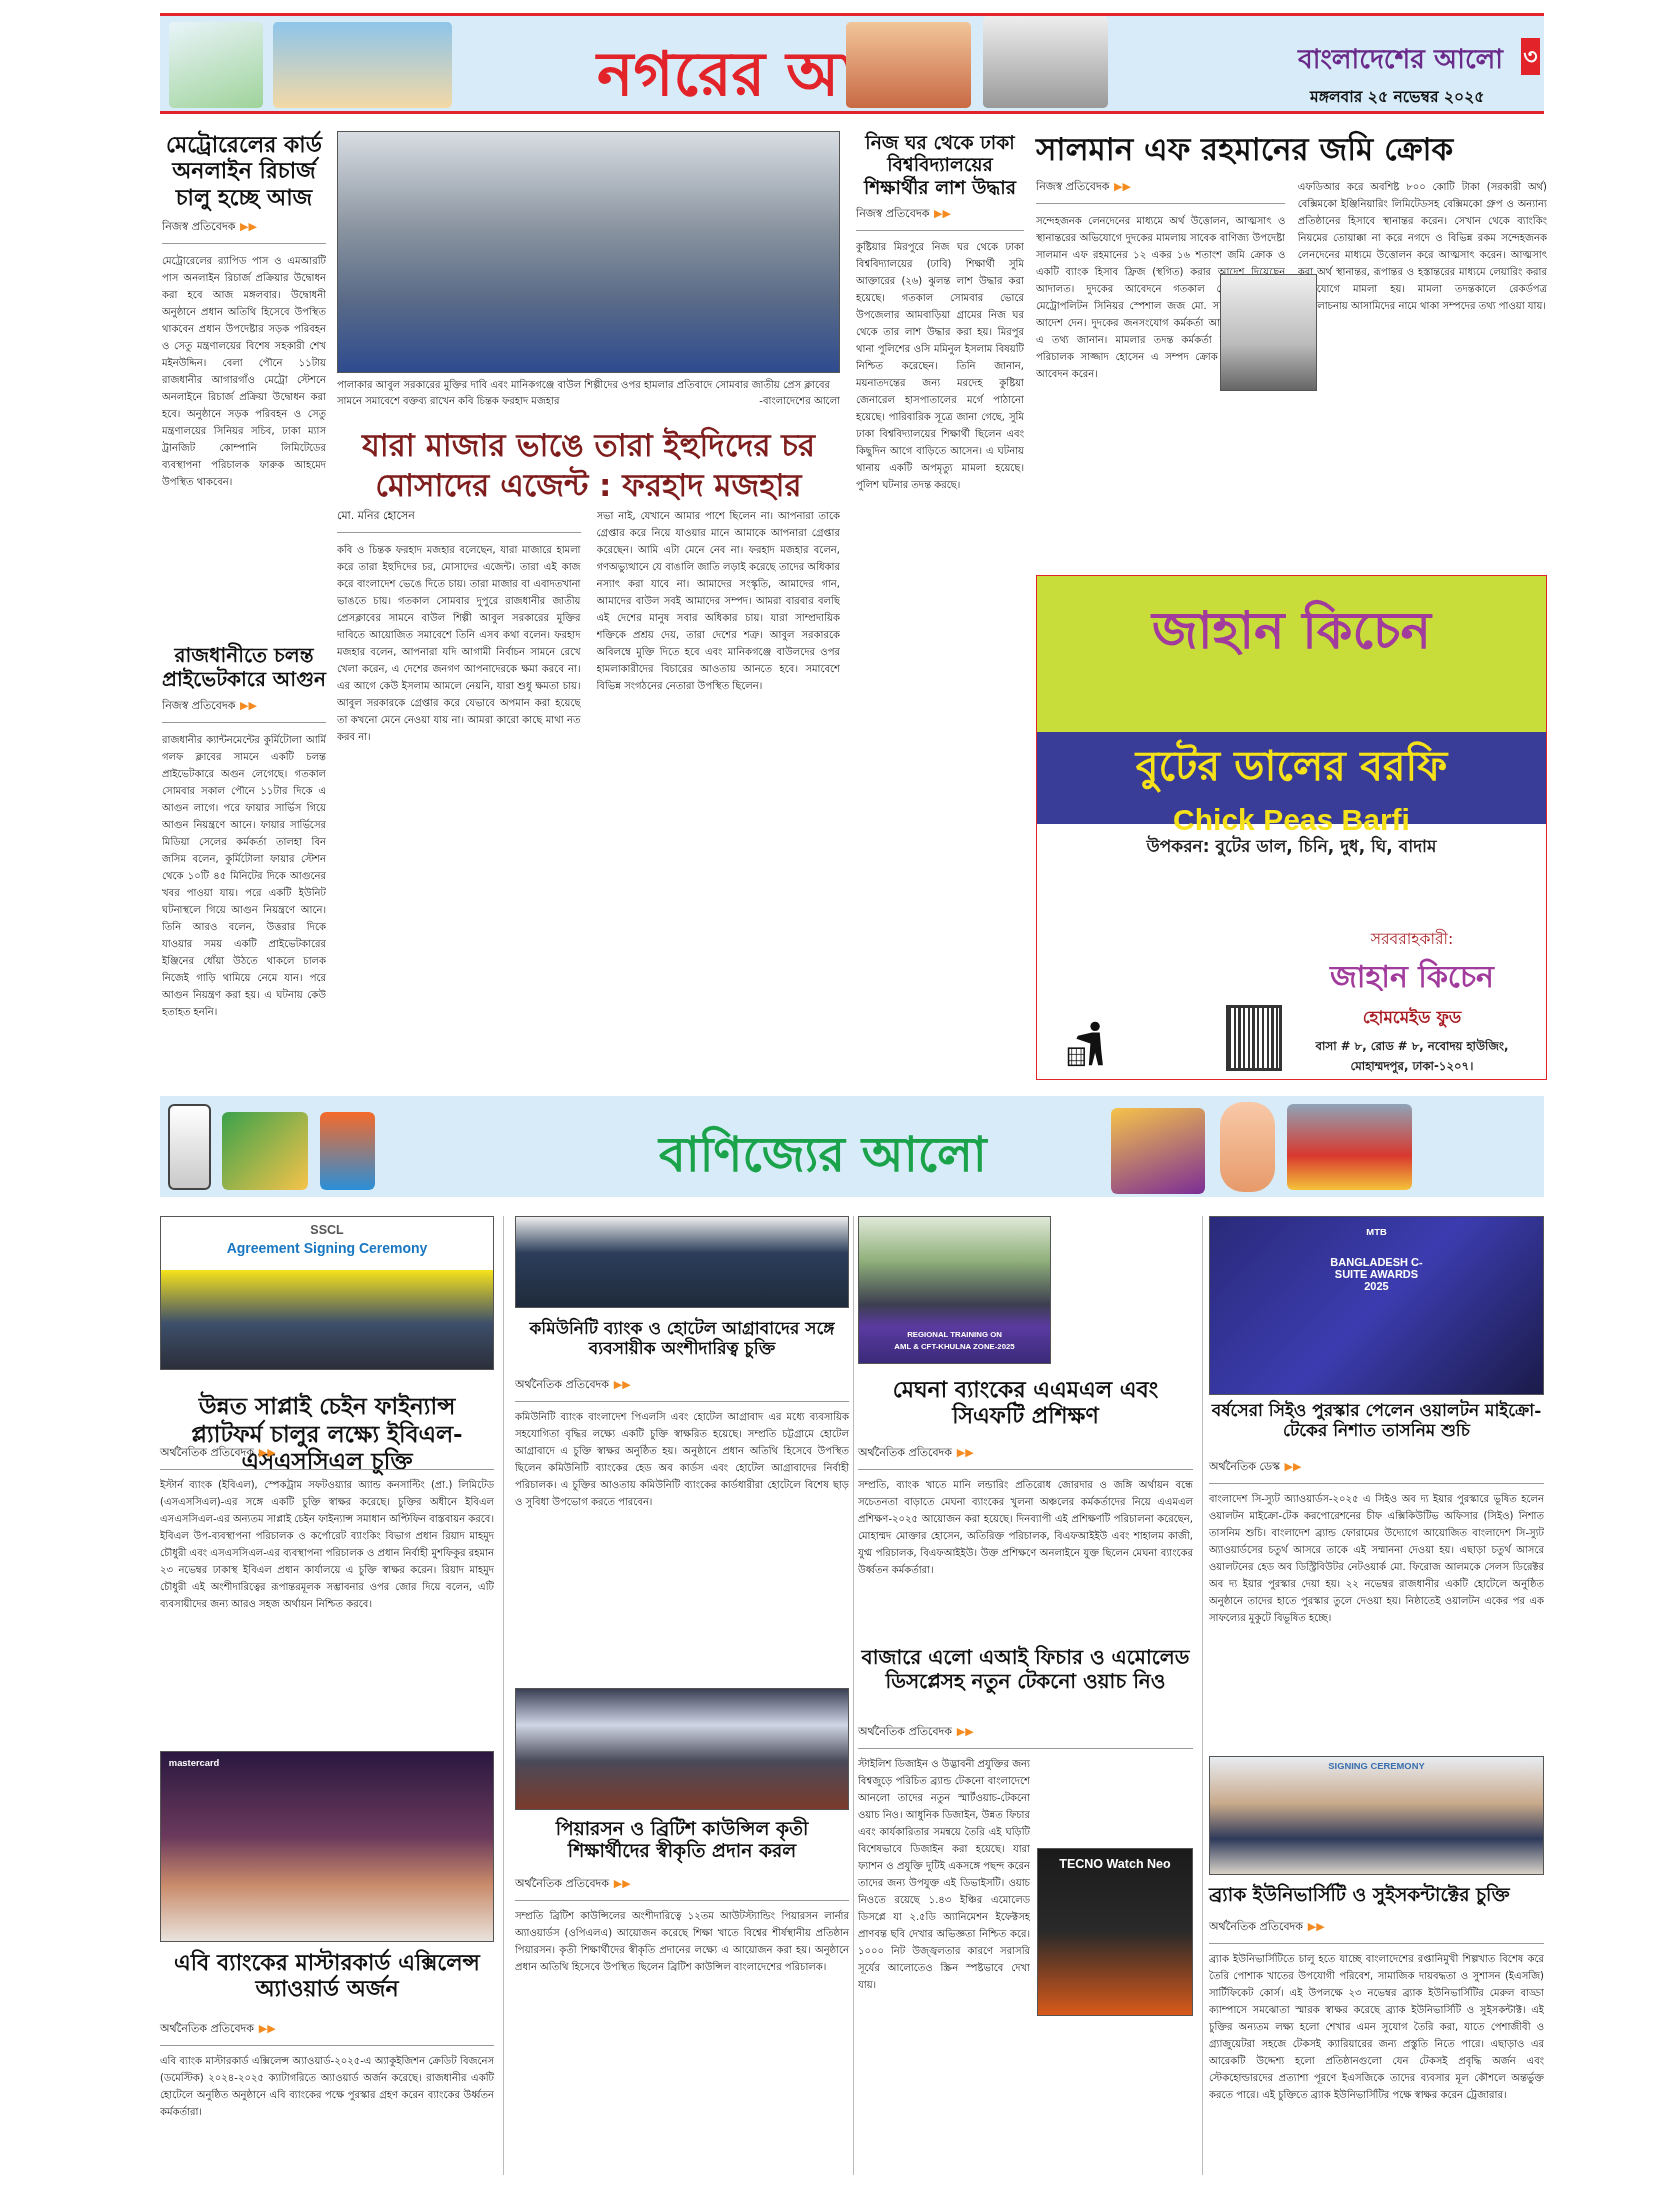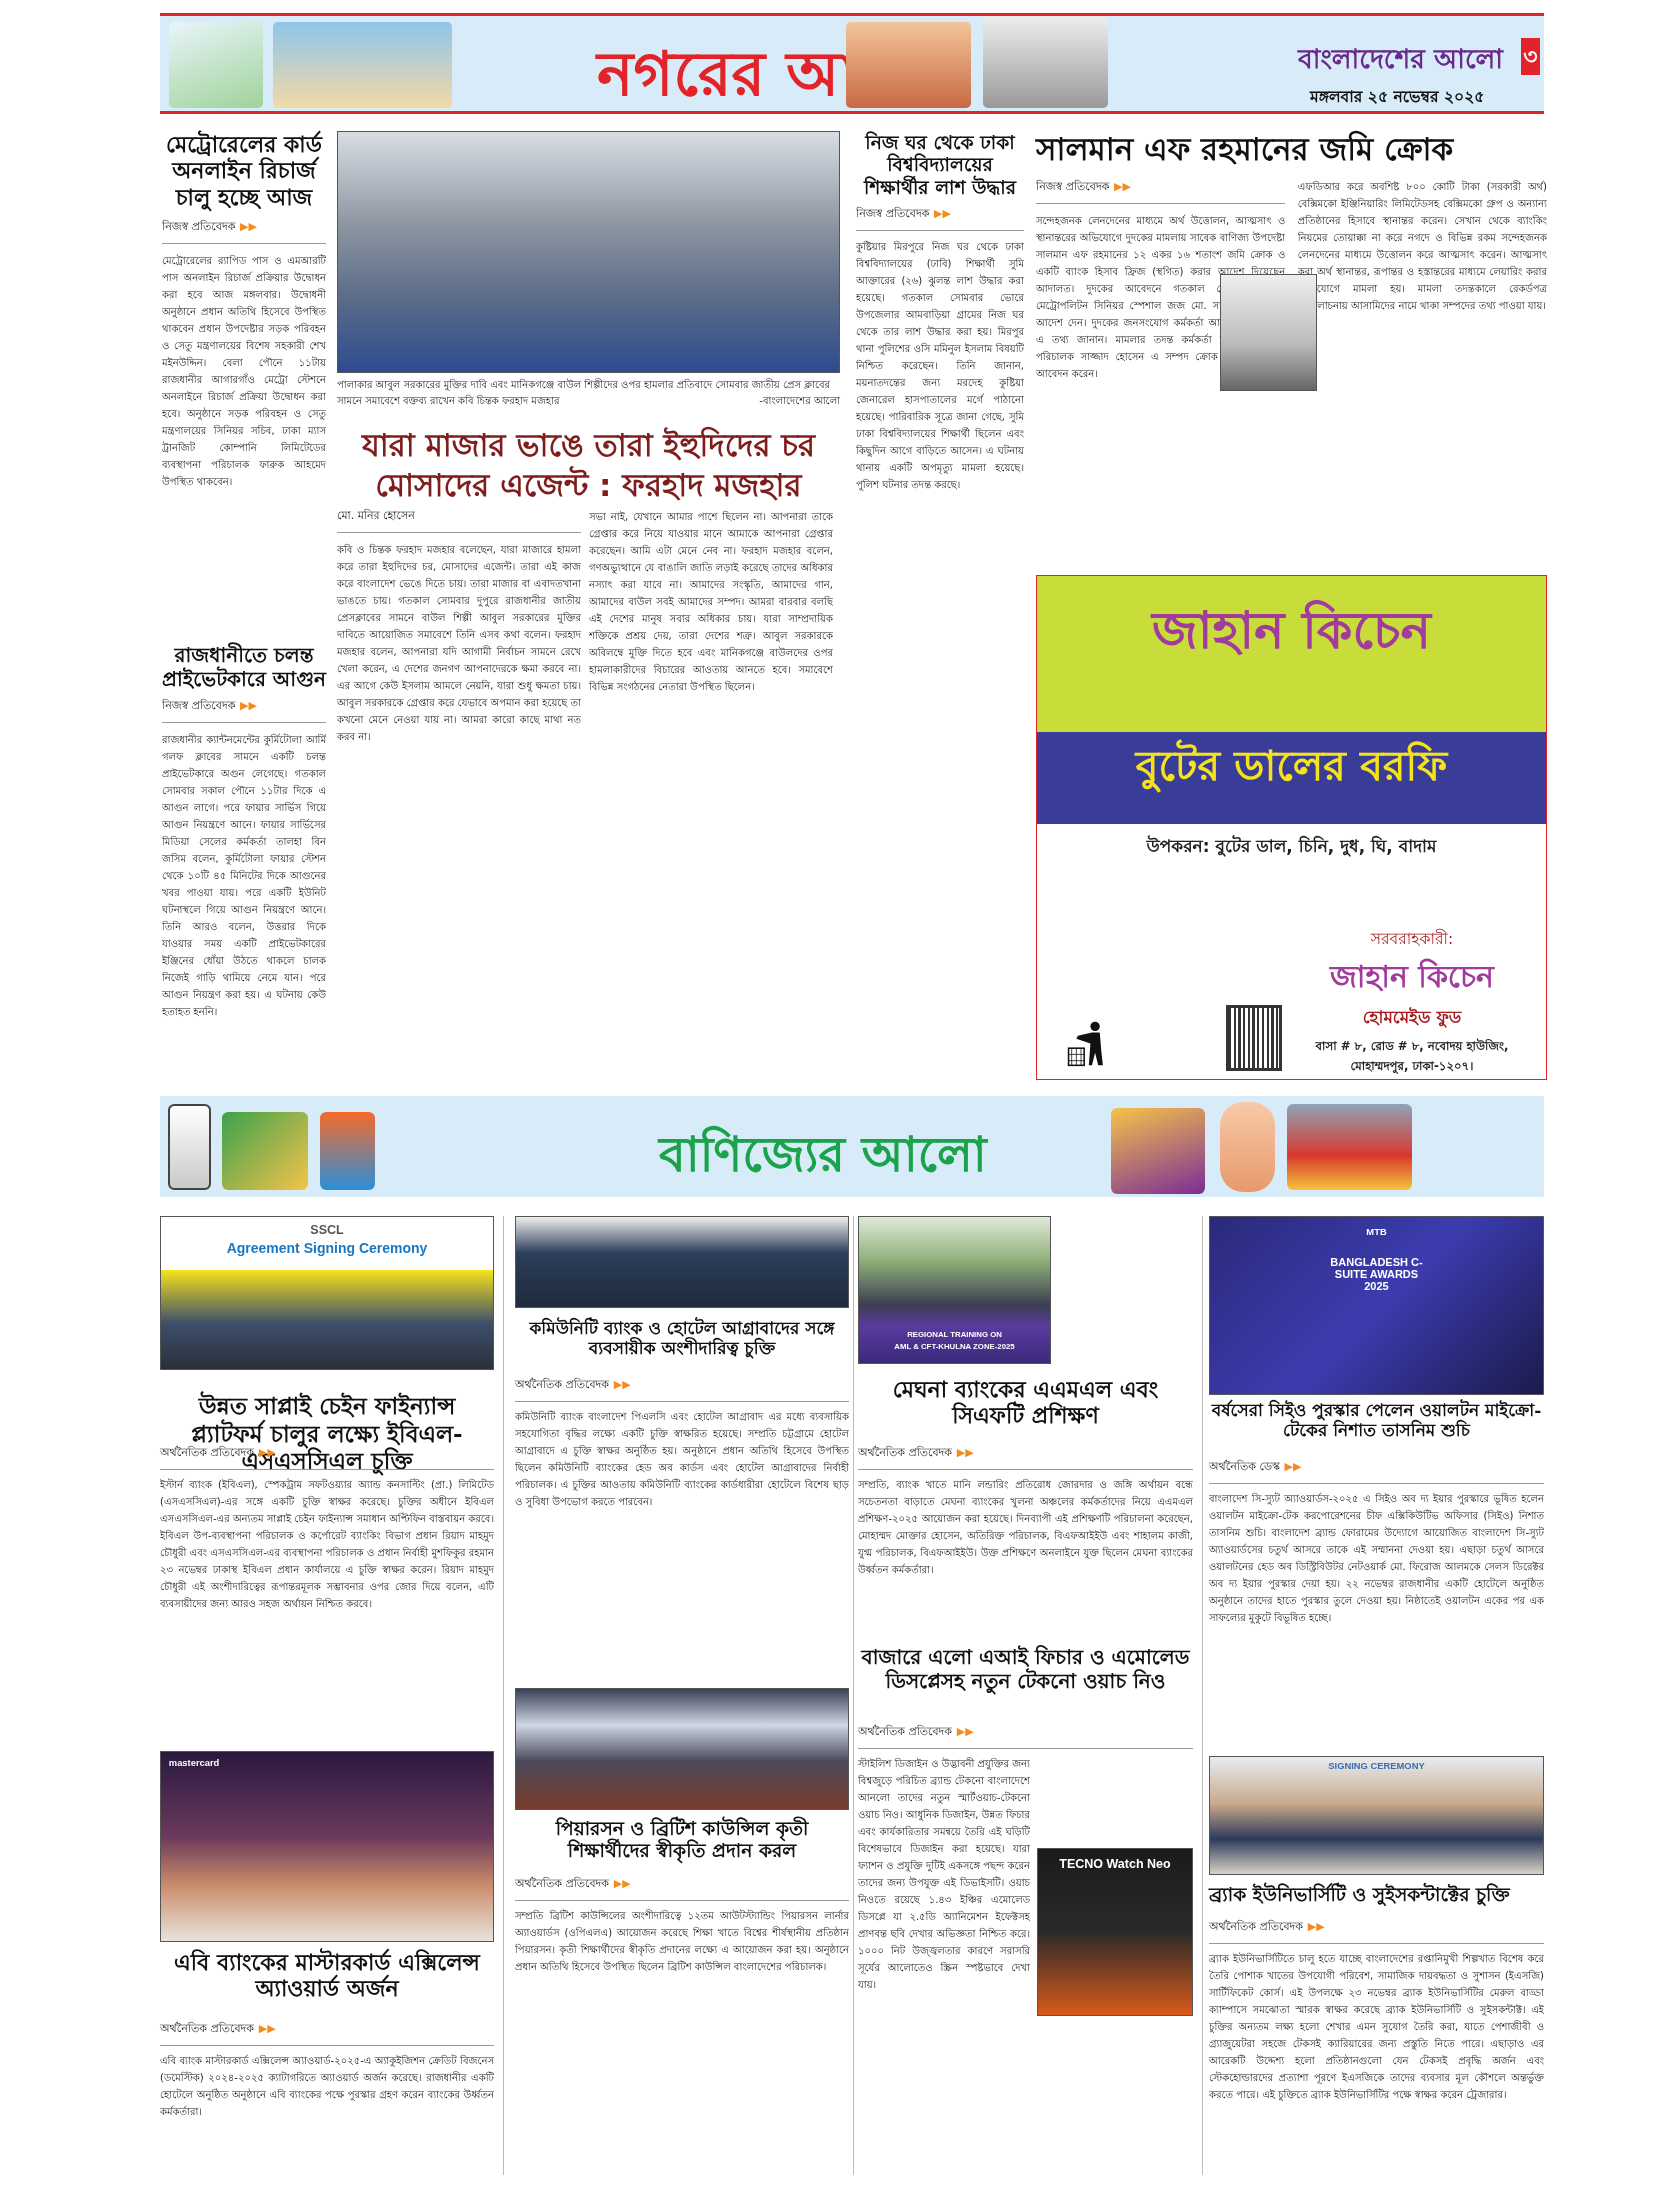--- a/index.html
+++ b/index.html
@@ -52,21 +52,21 @@
   <div class="body-text" style="margin-top:7.8px;height:327px;">রাজধানীর ক্যান্টনমেন্টের কুর্মিটোলা আর্মি গলফ ক্লাবের সামনে একটি চলন্ত প্রাইভেটকারে অগুন লেগেছে। গতকাল সোমবার সকাল পৌনে ১১টার দিকে এ আগুন লাগে। পরে ফায়ার সার্ভিস গিয়ে আগুন নিয়ন্ত্রণে আনে। ফায়ার সার্ভিসের মিডিয়া সেলের কর্মকর্তা তালহা বিন জসিম বলেন, কুর্মিটোলা ফায়ার স্টেশন থেকে ১০টি ৪৫ মিনিটের দিকে আগুনের খবর পাওয়া যায়। পরে একটি ইউনিট ঘটনাস্থলে গিয়ে আগুন নিয়ন্ত্রণে আনে। তিনি আরও বলেন, উত্তরার দিকে যাওয়ার সময় একটি প্রাইভেটকারের ইঞ্জিনের ধোঁয়া উঠতে থাকলে চালক নিজেই গাড়ি থামিয়ে নেমে যান। পরে আগুন নিয়ন্ত্রণ করা হয়। এ ঘটনায় কেউ হতাহত হননি।</div>
 </div>
 
 <div class="abs photo" style="left:337px;top:131px;width:503px;height:242px;background:linear-gradient(180deg,#d8dde3 0%,#8a94a0 40%,#5a6b88 70%,#2e4b8f 100%);"></div>
 <div class="abs caption" style="left:337px;top:377px;width:503px;">
   <span>পালাকার আবুল সরকারের মুক্তির দাবি এবং মানিকগঞ্জে বাউল শিল্পীদের ওপর হামলার প্রতিবাদে সোমবার জাতীয় প্রেস ক্লাবের সামনে সমাবেশে বক্তব্য রাখেন কবি চিন্তক ফরহাদ মজহার</span>
   <span style="float:right;">-বাংলাদেশের আলো</span>
 </div>
 <div class="abs red-head" style="left:337px;top:425px;width:503px;font-size:31px;line-height:1.3;">যারা মাজার ভাঙে তারা ইহুদিদের চর মোসাদের এজেন্ট : ফরহাদ মজহার</div>
 <div class="abs" style="left:337px;top:507px;width:503px;">
-  <div style="display:flex;gap:8px;align-items:center;">
+  <div style="display:flex;gap:16px;">
     <div style="width:244px;">
       <div class="byline"><span>মো. মনির হোসেন</span></div>
       <div class="body-text" style="margin-top:7.8px;height:546px;">কবি ও চিন্তক ফরহাদ মজহার বলেছেন, যারা মাজারে হামলা করে তারা ইহুদিদের চর, মোসাদের এজেন্ট। তারা এই কাজ করে বাংলাদেশ ভেঙে দিতে চায়। তারা মাজার বা এবাদতখানা ভাঙতে চায়। গতকাল সোমবার দুপুরে রাজধানীর জাতীয় প্রেসক্লাবের সামনে বাউল শিল্পী আবুল সরকারের মুক্তির দাবিতে আয়োজিত সমাবেশে তিনি এসব কথা বলেন। ফরহাদ মজহার বলেন, আপনারা যদি আগামী নির্বাচন সামনে রেখে খেলা করেন, এ দেশের জনগণ আপনাদেরকে ক্ষমা করবে না। এর আগে কেউ ইসলাম আমলে নেয়নি, যারা শুধু ক্ষমতা চায়। আবুল সরকারকে গ্রেপ্তার করে যেভাবে অপমান করা হয়েছে তা কখনো মেনে নেওয়া যায় না। আমরা কারো কাছে মাথা নত করব না।</div>
     </div>
     <div style="width:244px;">
       <div class="body-text" style="height:577px;">সভা নাই, যেখানে আমার পাশে ছিলেন না। আপনারা তাকে গ্রেপ্তার করে নিয়ে যাওয়ার মানে আমাকে আপনারা গ্রেপ্তার করেছেন। আমি এটা মেনে নেব না। ফরহাদ মজহার বলেন, গণঅভ্যুত্থানে যে বাঙালি জাতি লড়াই করেছে তাদের অধিকার নস্যাৎ করা যাবে না। আমাদের সংস্কৃতি, আমাদের গান, আমাদের বাউল সবই আমাদের সম্পদ। আমরা বারবার বলছি এই দেশের মানুষ সবার অধিকার চায়। যারা সাম্প্রদায়িক শক্তিকে প্রশ্রয় দেয়, তারা দেশের শত্রু। আবুল সরকারকে অবিলম্বে মুক্তি দিতে হবে এবং মানিকগঞ্জে বাউলদের ওপর হামলাকারীদের বিচারের আওতায় আনতে হবে। সমাবেশে বিভিন্ন সংগঠনের নেতারা উপস্থিত ছিলেন।</div>
     </div>
   </div>
 </div>
 
@@ -89,20 +89,21 @@
   </div>
 </div>
 <div class="abs photo" style="left:1220px;top:274px;width:97px;height:117px;background:linear-gradient(180deg,#efefef,#bbb 60%,#666);"></div>
 
 <div class="abs ad">
   <div class="ad-top">
     <div style="font-size:51px;color:#a23c9c;font-weight:bold;padding-top:15.6px;">জাহান কিচেন</div>
   </div>
   <div class="ad-blue">
     <div style="font-size:41px;color:#f6e21b;font-weight:bold;padding-top:1.6px;">বুটের ডালের বরফি</div>
+    <div style="font-family:'Liberation Sans',sans-serif;font-size:30px;color:#f6e21b;font-weight:bold;">Chick Peas Barfi</div>
   </div>
   <div style="text-align:center;font-size:17px;font-weight:bold;margin-top:9.4px;">উপকরন: বুটের ডাল, চিনি, দুধ, ঘি, বাদাম</div>
   <div class="abs" style="left:30px;top:444px;width:39px;height:47px;">
     <svg width="39" height="47" viewBox="0 0 50 60">
         <circle cx="36" cy="8" r="6" fill="#111"></circle>
         <path d="M32 16 L42 16 L44 40 L46 58 L40 58 L36 42 L32 58 L28 58 L30 30 L12 24 L14 20 Z" fill="#111"></path>
         <rect x="2" y="36" width="20" height="22" fill="none" stroke="#111" stroke-width="2"></rect>
         <path d="M6 36 V58 M12 36 V58 M18 36 V58 M2 44 H22 M2 52 H22" stroke="#111" stroke-width="1"></path>
       </svg>
   </div>

